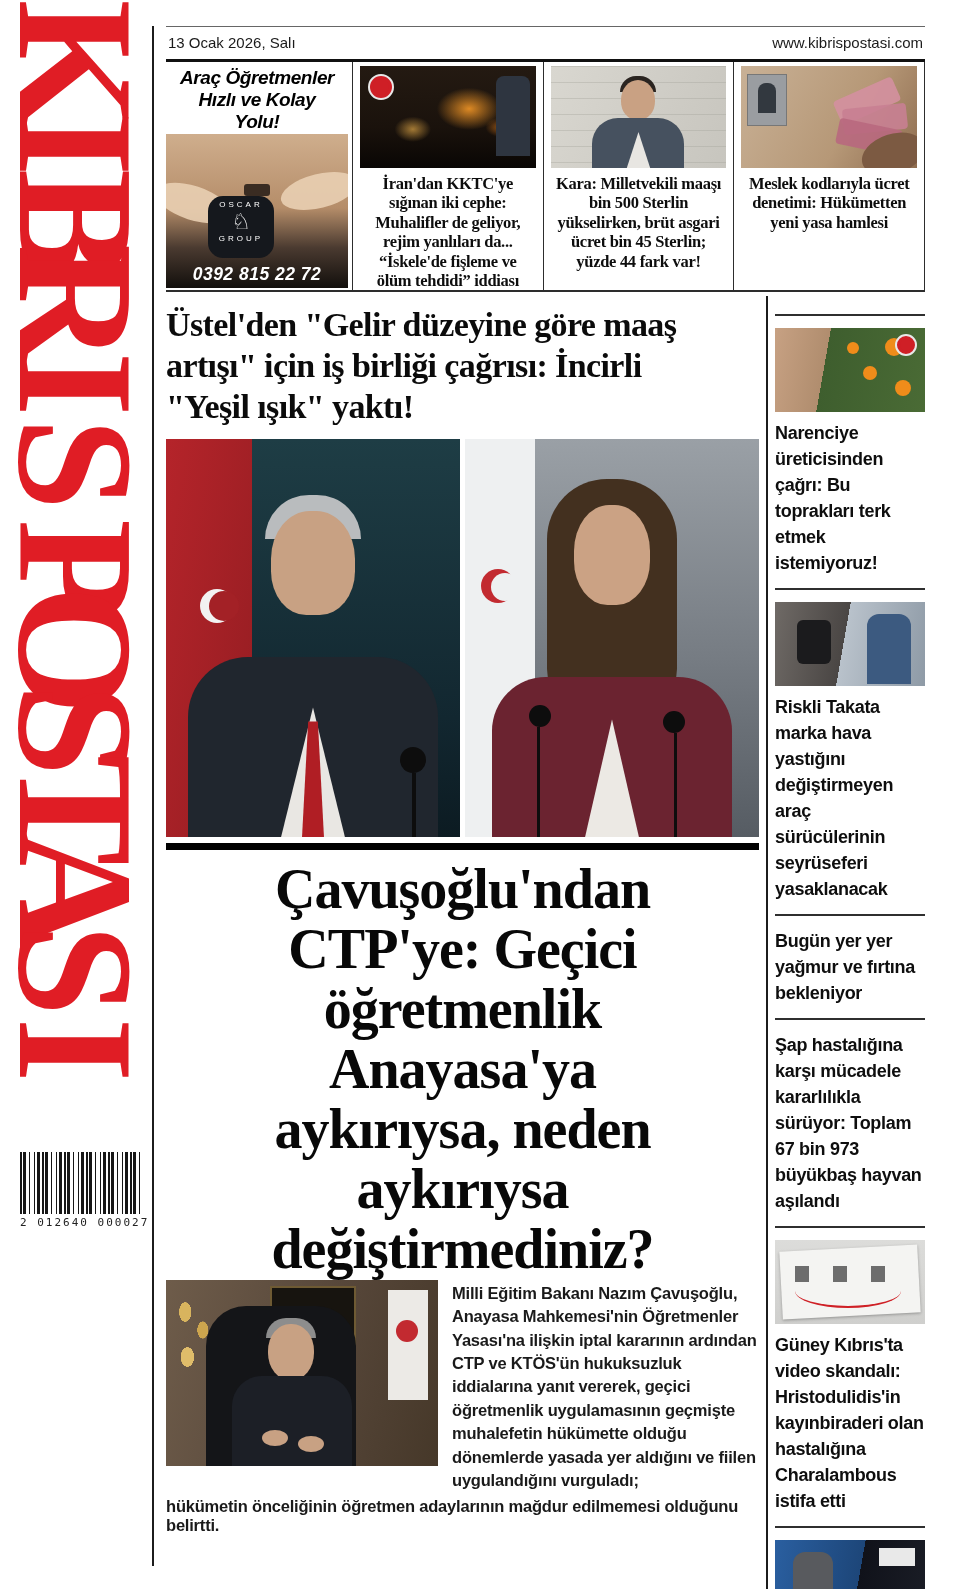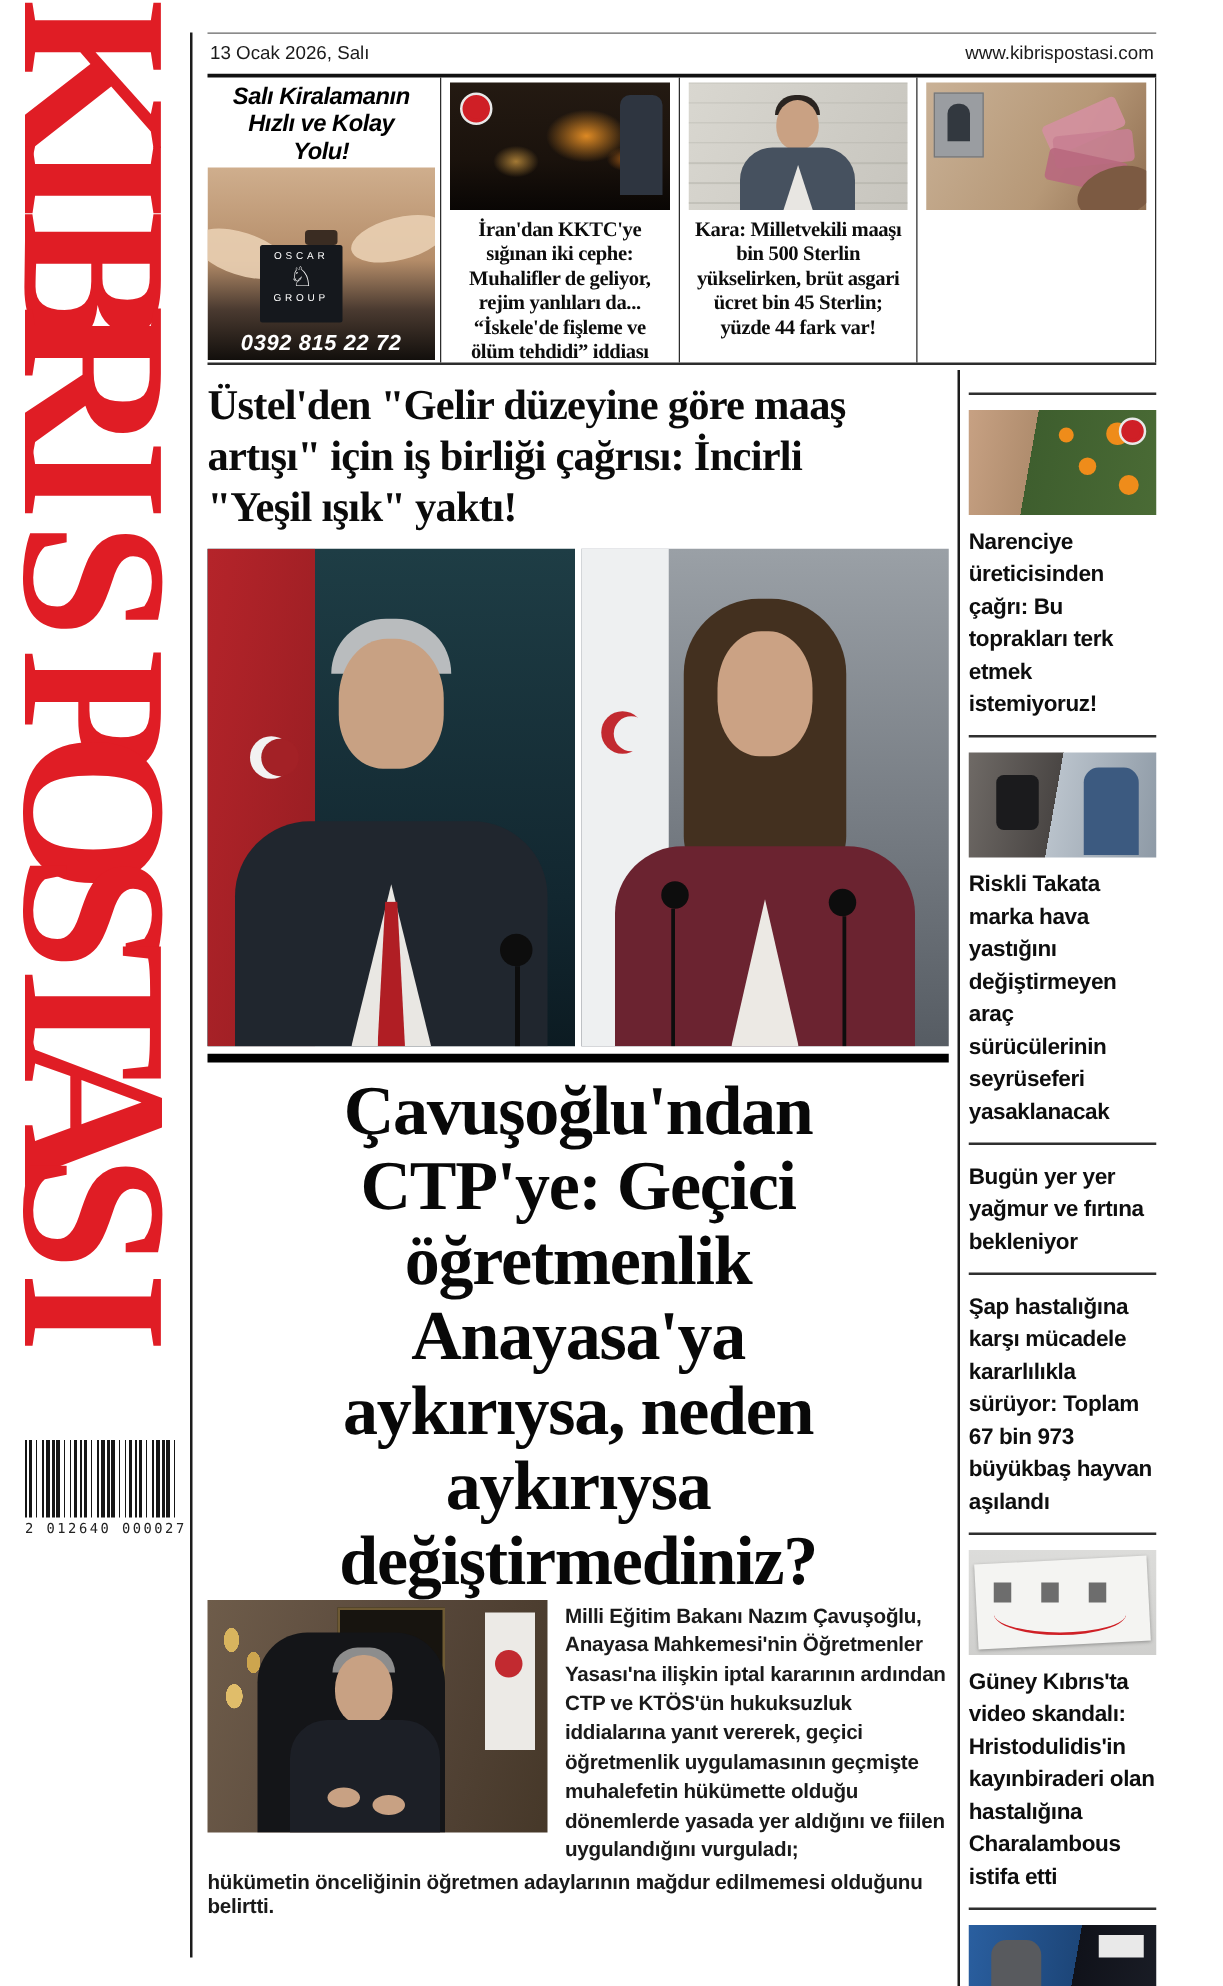--- a/index.html
+++ b/index.html
@@ -39,21 +39,21 @@
   
   .ad-top { height:72px; text-align:center; font-weight:700; font-style:italic; font-size:19px;
             line-height:1.16; padding-top:5px; letter-spacing:-0.4px; color:#000; }
   .ad-photo { position:relative; height:154px; overflow:hidden;
     background:linear-gradient(to bottom,#cfae8d 0%,#b58d69 48%,#4a3a30 74%,#120f0c 100%); }
   .ad-hand { position:absolute; width:78px; height:34px; border-radius:50%; background:#e9cfb2; opacity:.9; }
   .ad-hand.left { left:-12px; top:52px; transform:rotate(18deg); }
   .ad-hand.right { right:-10px; top:40px; transform:rotate(-14deg); }
   .ad-key { position:absolute; left:78px; top:50px; width:26px; height:12px; background:#3a2c22; border-radius:3px; }
   .ad-logo { position:absolute; left:42px; bottom:30px; width:66px; height:62px; background:#15181d;
-             border-radius:2px; color:#fff; text-align:center; padding-top:5px; }
+             border-radius:15px; color:#fff; text-align:center; padding-top:5px; }
   .ad-logo .brand { font-size:8px; letter-spacing:3px; line-height:1; }
   .ad-logo .horse { font-size:22px; line-height:1.2; color:#fff; }
   .ad-phone { position:absolute; bottom:3px; width:100%; text-align:center; color:#fff; font-weight:700;
               font-style:italic; font-size:17.5px; letter-spacing:.5px; }
 
   
   .img-iran { background:
       radial-gradient(46px 30px at 62% 42%, rgba(255,158,40,.85), rgba(255,158,40,0) 70%),
       radial-gradient(26px 18px at 30% 62%, rgba(255,190,80,.6), rgba(255,190,80,0) 70%),
       radial-gradient(22px 14px at 80% 60%, rgba(255,140,30,.55), rgba(255,140,30,0) 70%),
@@ -208,21 +208,21 @@
 
     <header class="topbar">
       <span class="date">13 Ocak 2026, Salı</span>
       <span class="site">www.kibrispostasi.com</span>
     </header>
 
     <section class="top-strip">
 
       <div class="strip-cell ad">
         <div class="ad-top">
-          <div>Salı Kiralamanın</div>
+          <div>Araç Öğretmenler</div>
           <div>Hızlı ve Kolay</div>
           <div>Yolu!</div>
         </div>
         <div class="ad-photo">
           <div class="ad-hand left"></div>
           <div class="ad-hand right"></div>
           <div class="ad-key"></div>
           <div class="ad-logo">
             <div class="brand">OSCAR</div>
             <div class="horse">♘</div>
@@ -251,20 +251,21 @@
       </div>
 
       <div class="strip-cell">
         <div class="story-img img-money">
           <div class="money-inset"></div>
           <div class="note n1"></div>
           <div class="note n2"></div>
           <div class="note n3"></div>
           <div class="money-hand"></div>
         </div>
+        <div class="story-head">Meslek kodlarıyla ücret denetimi: Hükümetten yeni yasa hamlesi</div>
       </div>
     </section>
     <div class="strip-rule"></div>
 
     <div class="body-grid">
 
       <div class="main-col">
 
         <h1 class="lead-head">
           <div>Üstel'den "Gelir düzeyine göre maaş</div>

